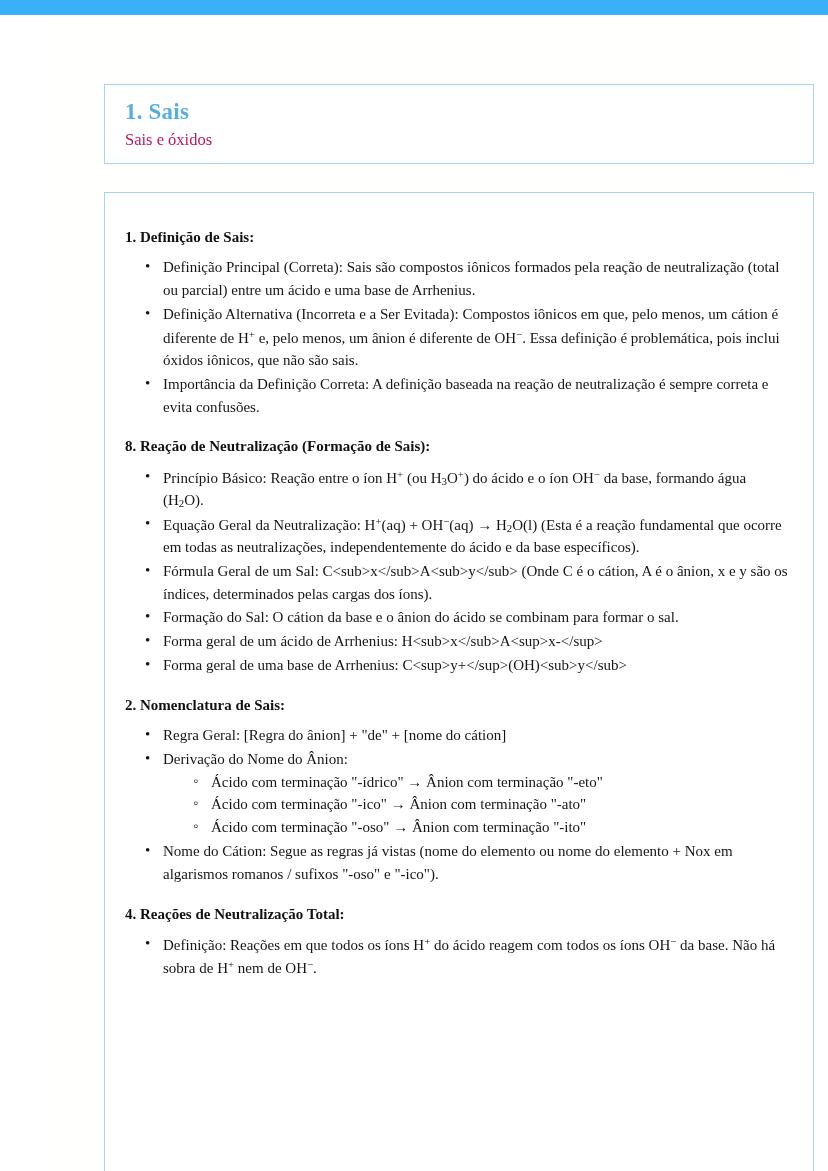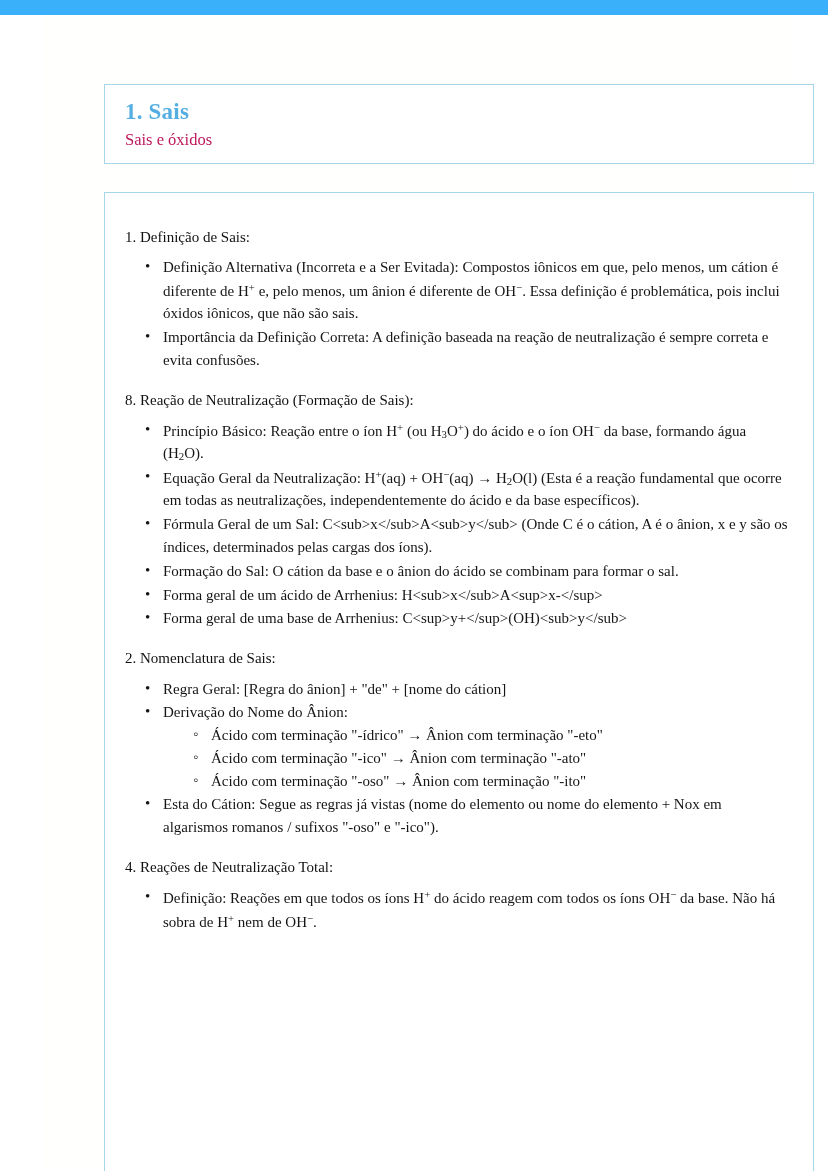--- a/index.html
+++ b/index.html
@@ -59,21 +59,21 @@
     margin: 0;
   }
   .content-card {
     top: 177px;
     height: 994px;
     padding: 20px 24px 0 20px;
     overflow: hidden;
   }
   .section-heading {
     font-size: 15px;
-    font-weight: normal;
+    font-weight: bold;
     color: #111111;
     margin: 0;
     padding: 17px 0 0 0;
     line-height: 1.35;
   }
   .section-heading.first { padding-top: 14px; }
   ul.bullets {
     list-style: none;
     margin: 9px 0 0 0;
     padding: 0 0 0 18px;
@@ -126,20 +126,21 @@
 
   <div class="card header-card">
     <div class="doc-title">1. Sais</div>
     <div class="doc-subtitle">Sais e óxidos</div>
   </div>
 
   <div class="card content-card">
 
     <div class="section-heading first">1. Definição de Sais:</div>
     <ul class="bullets">
+      <li>Definição Principal (Correta): Sais são compostos iônicos formados pela reação de neutralização (total ou parcial) entre um ácido e uma base de Arrhenius.</li>
       <li>Definição Alternativa (Incorreta e a Ser Evitada): Compostos iônicos em que, pelo menos, um cátion é diferente de H<sup>+</sup> e, pelo menos, um ânion é diferente de OH<sup>−</sup>. Essa definição é problemática, pois inclui óxidos iônicos, que não são sais.</li>
       <li>Importância da Definição Correta: A definição baseada na reação de neutralização é sempre correta e evita confusões.</li>
     </ul>
 
     <div class="section-heading">8. Reação de Neutralização (Formação de Sais):</div>
     <ul class="bullets">
       <li>Princípio Básico: Reação entre o íon H<sup>+</sup> (ou H<sub>3</sub>O<sup>+</sup>) do ácido e o íon OH<sup>−</sup> da base, formando água (H<sub>2</sub>O).</li>
       <li>Equação Geral da Neutralização: H<sup>+</sup>(aq) + OH<sup>−</sup>(aq) → H<sub>2</sub>O(l) (Esta é a reação fundamental que ocorre em todas as neutralizações, independentemente do ácido e da base específicos).</li>
       <li>Fórmula Geral de um Sal: C&lt;sub&gt;x&lt;/sub&gt;A&lt;sub&gt;y&lt;/sub&gt; (Onde C é o cátion, A é o ânion, x e y são os índices, determinados pelas cargas dos íons).</li>
       <li>Formação do Sal: O cátion da base e o ânion do ácido se combinam para formar o sal.</li>
@@ -151,21 +152,21 @@
     <ul class="bullets">
       <li>Regra Geral: [Regra do ânion] + "de" + [nome do cátion]</li>
       <li>
         <span>Derivação do Nome do Ânion:</span>
         <ul class="sub-bullets">
           <li>Ácido com terminação "-ídrico" → Ânion com terminação "-eto"</li>
           <li>Ácido com terminação "-ico" → Ânion com terminação "-ato"</li>
           <li>Ácido com terminação "-oso" → Ânion com terminação "-ito"</li>
         </ul>
       </li>
-      <li>Esta do Cátion: Segue as regras já vistas (nome do elemento ou nome do elemento + Nox em algarismos romanos / sufixos "-oso" e "-ico").</li>
+      <li>Nome do Cátion: Segue as regras já vistas (nome do elemento ou nome do elemento + Nox em algarismos romanos / sufixos "-oso" e "-ico").</li>
     </ul>
 
     <div class="section-heading">4. Reações de Neutralização Total:</div>
     <ul class="bullets">
       <li>Definição: Reações em que todos os íons H<sup>+</sup> do ácido reagem com todos os íons OH<sup>−</sup> da base. Não há sobra de H<sup>+</sup> nem de OH<sup>−</sup>.</li>
     </ul>
 
   </div>
 </div>
 

